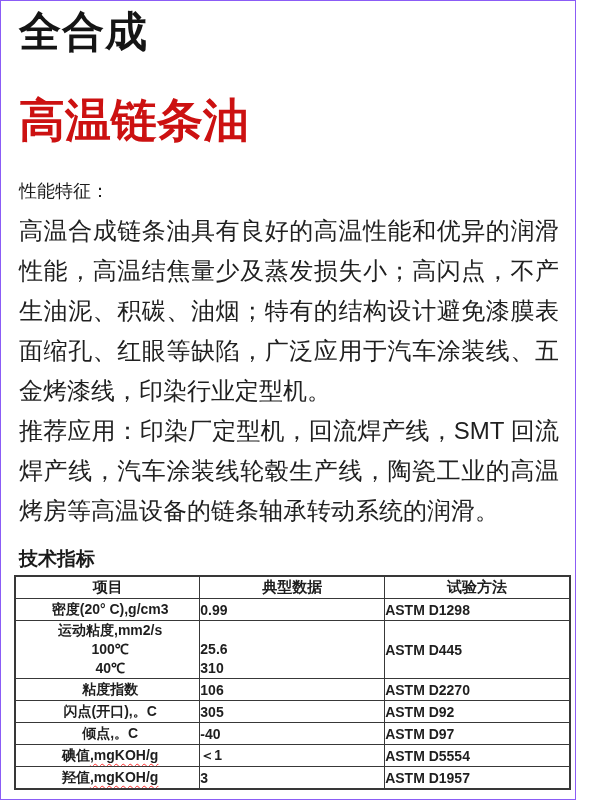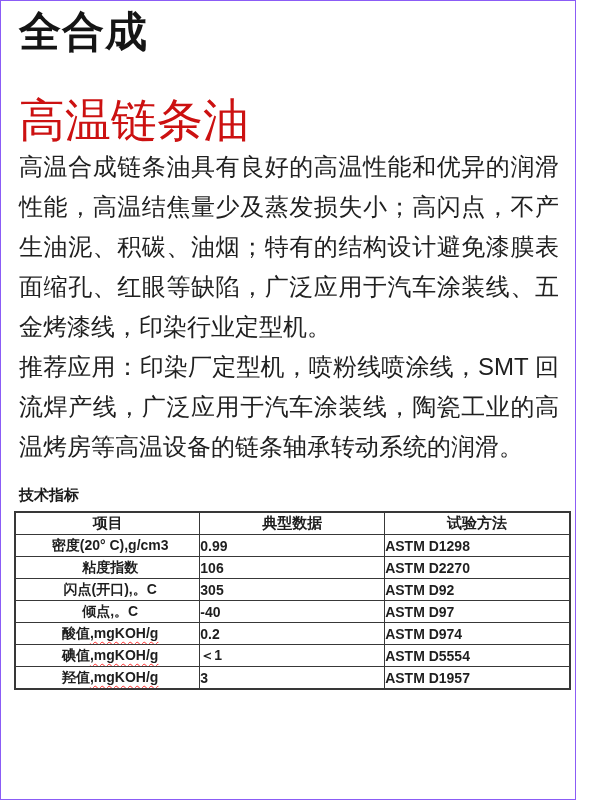--- a/index.html
+++ b/index.html
@@ -21,39 +21,39 @@
     font-size: 42px;
     line-height: 50px;
     font-weight: bold;
     color: #151515;
     letter-spacing: 1px;
   }
   .title-red {
     margin: 36px 0 0 0;
     font-size: 46px;
     line-height: 54px;
-    font-weight: normal;
+    font-weight: bold;
     color: #cc1111;
   }
   .sec-heading {
     margin: 24px 0 0 0;
     font-size: 18px;
     line-height: 40px;
     font-weight: normal;
   }
   .body-text {
     margin: 0;
     font-size: 24px;
     line-height: 40px;
     text-align: justify;
     color: #202020;
   }
   .table-heading {
     margin: 18px 0 0 0;
-    font-size: 15px;
+    font-size: 19px;
     line-height: 20px;
     font-weight: bold;
     color: #1a1a1a;
   }
   table.spec-table {
     border-collapse: collapse;
     table-layout: fixed;
     width: 557px;
     margin: 6px 0 0 -5px;
     border: 2px solid #383838;
@@ -86,22 +86,23 @@
   }
 </style>
 </head>
 <body>
 
 <div class="page">
 
   <h1 class="title-black">全合成</h1>
   <h1 class="title-red">高温链条油</h1>
 
+  <p class="sec-heading">性能特征：</p>
   <p class="body-text">高温合成链条油具有良好的高温性能和优异的润滑性能，高温结焦量少及蒸发损失小；高闪点，不产生油泥、积碳、油烟；特有的结构设计避免漆膜表面缩孔、红眼等缺陷，广泛应用于汽车涂装线、五金烤漆线，印染行业定型机。</p>
-  <p class="body-text">推荐应用：印染厂定型机，喷粉线喷涂线，SMT 回流焊产线，广泛应用于汽车涂装线，陶瓷工业的高温烤房等高温设备的链条轴承转动系统的润滑。</p>
+  <p class="body-text">推荐应用：印染厂定型机，回流焊产线，SMT 回流焊产线，汽车涂装线轮毂生产线，陶瓷工业的高温烤房等高温设备的链条轴承转动系统的润滑。</p>
 
   <p class="table-heading">技术指标</p>
 
   <table class="spec-table">
     <colgroup>
       <col style="width:33.3%">
         <col style="width:33.3%">
         <col style="width:33.4%">
     </colgroup>
     <thead>
@@ -111,38 +112,46 @@
         <th>试验方法</th>
       </tr>
     </thead>
     <tbody>
       <tr>
         <td class="c-item">密度(20° C),g/cm3</td>
         <td class="c-val">0.99</td>
         <td class="c-method">ASTM D1298</td>
       </tr>
       <tr>
+        <td class="c-item">
+          <div class="vline">运动粘度,mm2/s</div>
+          <div class="vline">100℃</div>
+          <div class="vline">40℃</div>
+        </td>
+        <td class="c-val">
+          <div class="vline"></div>
+          <div class="vline">25.6</div>
+          <div class="vline">310</div>
+        </td>
+        <td class="c-method">ASTM D445</td>
+      </tr>
+      <tr>
         <td class="c-item">粘度指数</td>
         <td class="c-val">106</td>
         <td class="c-method">ASTM D2270</td>
       </tr>
       <tr>
         <td class="c-item">闪点(开口),。C</td>
         <td class="c-val">305</td>
         <td class="c-method">ASTM D92</td>
       </tr>
       <tr>
         <td class="c-item">倾点,。C</td>
         <td class="c-val">-40</td>
         <td class="c-method">ASTM D97</td>
-      </tr>
-      <tr>
-        <td class="c-item"><span>酸值</span><span class="squiggle">,mgKOH/g</span></td>
-        <td class="c-val">0.2</td>
-        <td class="c-method">ASTM D974</td>
       </tr>
       <tr>
         <td class="c-item"><span>碘值</span><span class="squiggle">,mgKOH/g</span></td>
         <td class="c-val">＜1</td>
         <td class="c-method">ASTM D5554</td>
       </tr>
       <tr>
         <td class="c-item"><span>羟值</span><span class="squiggle">,mgKOH/g</span></td>
         <td class="c-val">3</td>
         <td class="c-method">ASTM D1957</td>

